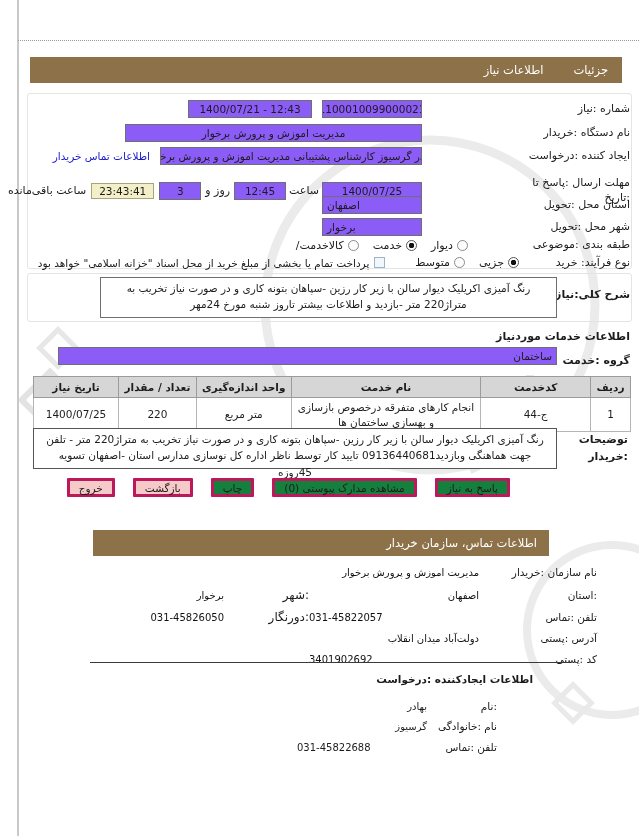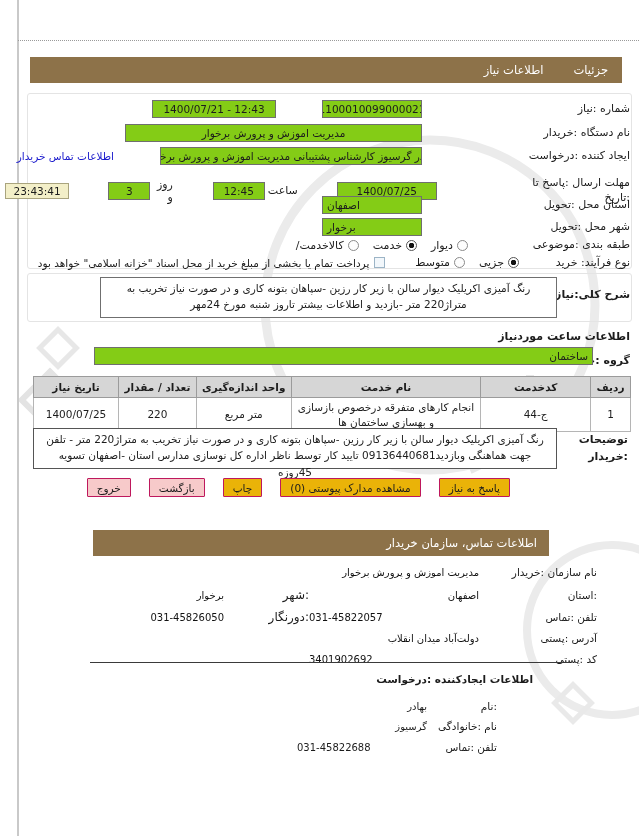--- a/index.html
+++ b/index.html
@@ -17,23 +17,23 @@
 
   .bar { background:#8d7249; color:#fff; display:flex; align-items:center; direction:rtl; }
   .tabbar { left:30px; top:57px; width:592px; height:26px; padding:0 14px 0 0; gap:30px; font-size:11.5px; }
   .bar2  { left:93px; top:530px; width:456px; height:26px; padding:0 12px 0 0; font-size:11.5px; }
 
   .panel { position:absolute; border:1px solid #e4e4e4; border-radius:3px; z-index:1; }
 
   .row { position:absolute; display:flex; align-items:center; direction:rtl; right:9px; z-index:1; }
   .flabel { width:150px; text-align:right; line-height:1.3; flex:none; }
   .ibox {
-    height:18px; border:1px solid #6f6f6f; background:#84cc16;
+    height:18px; border:1px solid #6f6f6f; background:#8b5cf6;
     display:flex; align-items:center; justify-content:center;
-    padding:0 4px; font-size:10.5px; flex:none; overflow:hidden; white-space:nowrap;margin-left:36px;
+    padding:0 4px; font-size:10.5px; flex:none; overflow:hidden; white-space:nowrap;
   }
   .ltr { direction:ltr; }
   .alignend { justify-content:flex-end; }
   .link { color:#1a1acc; font-size:10.5px; margin-right:10px; cursor:pointer; white-space:nowrap; }
 
   .radio { width:11px; height:11px; border:1px solid #8a8a8a; border-radius:50%; background:#fdfdfd; display:inline-block; flex:none; }
   .radio.sel { background:radial-gradient(circle at 50% 50%, #111 0 2.5px, #fff 3px); border-color:#555; }
   .chk { width:11px; height:11px; border:1px solid #9cb4c6; background:#f2f7fb; display:inline-block; flex:none; }
   .optlbl { margin:0 4px 0 14px; }
 
@@ -42,24 +42,24 @@
     position:absolute; border:1px solid #6f6f6f; background:#fff; z-index:1;
     text-align:center; line-height:1.55; font-size:10.5px; padding:2px 6px; direction:rtl;
   }
   .timer { background:#f3efc8; border:1px solid #a9a47e; padding:1px 7px; font-size:10.5px; direction:ltr; flex:none; }
 
   table.svc { position:absolute; left:33px; top:376px; width:598px; border-collapse:collapse; z-index:1; direction:rtl; }
   table.svc th { background:#d6d6d6; border:1px solid #9b9b9b; font-size:10.5px; font-weight:bold; height:21px; padding:1px 2px; }
   table.svc td { border:1px solid #b5b5b5; border-top:none; background:#fff; text-align:center; font-size:10.5px; height:34px; padding:1px 3px; line-height:1.4; }
 
   .btn {
-    height:19px; padding:1px 9px; border:1px solid #be185d; border-radius:1px;
+    height:19px; padding:1px 9px; border:3px solid #be185d; border-radius:1px;
     font-size:10.5px; font-family:inherit; cursor:pointer; white-space:nowrap; color:#1c1c1c;
   }
-  .btn.green { background:#eab308; }
+  .btn.green { background:#15803d; }
   .btn.red { background:#f7caca; }
   .btnrow { position:absolute; top:478px; right:129px; display:flex; direction:rtl; gap:18px; z-index:1; }
 
   .clabel { width:118px; text-align:right; flex:none; font-size:10.5px; }
   .cval { width:170px; text-align:right; flex:none; font-size:10px; color:#111; }
   .clabel2 { width:85px; text-align:right; flex:none; font-size:12px; }
   .cval2 { text-align:right; font-size:10px; color:#111; }
   .divider { position:absolute; left:90px; top:662px; width:480px; height:1px; background:#3a3a3a; z-index:1; }
   .klabel { width:70px; text-align:right; flex:none; font-size:10.5px; }
   .kval { width:130px; text-align:right; flex:none; font-size:10px; }
@@ -159,21 +159,21 @@
     <span class="radio"></span>
     <span class="optlbl">متوسط</span>
     <div style="width:16px;"></div>
     <span class="chk"></span>
     <span style="margin-right:5px; font-size:10.5px;">پرداخت تمام یا بخشی از مبلغ خرید از محل اسناد "خزانه اسلامی" خواهد بود</span>
   </div>
 
   <div class="abs bold" style="right:9px; top:288px;">شرح کلی:نیاز</div>
   <div class="descbox" style="left:100px; top:277px; width:457px; height:41px;">رنگ آمیزی اکریلیک دیوار سالن با زیر کار رزین -سپاهان بتونه کاری و در صورت نیاز تخریب به متراژ220 متر -بازدید و اطلاعات بیشتر تاروز شنبه مورخ 24مهر</div>
 
-  <div class="abs bold" style="right:9px; top:330px;">اطلاعات ساعت موردنیاز</div>
+  <div class="abs bold" style="right:9px; top:330px;">اطلاعات خدمات موردنیاز</div>
 
   <div class="abs bold" style="right:9px; top:354px;margin-left:20px;">گروه :خدمت</div>
   <div class="ibox abs" style="left:58px; top:347px; width:499px; justify-content:flex-start;">ساختمان</div>
 
   <table class="svc">
     <colgroup>
       <col style="width:40px">
         <col style="width:110px">
         <col style="width:190px">
       <col style="width:95px">

